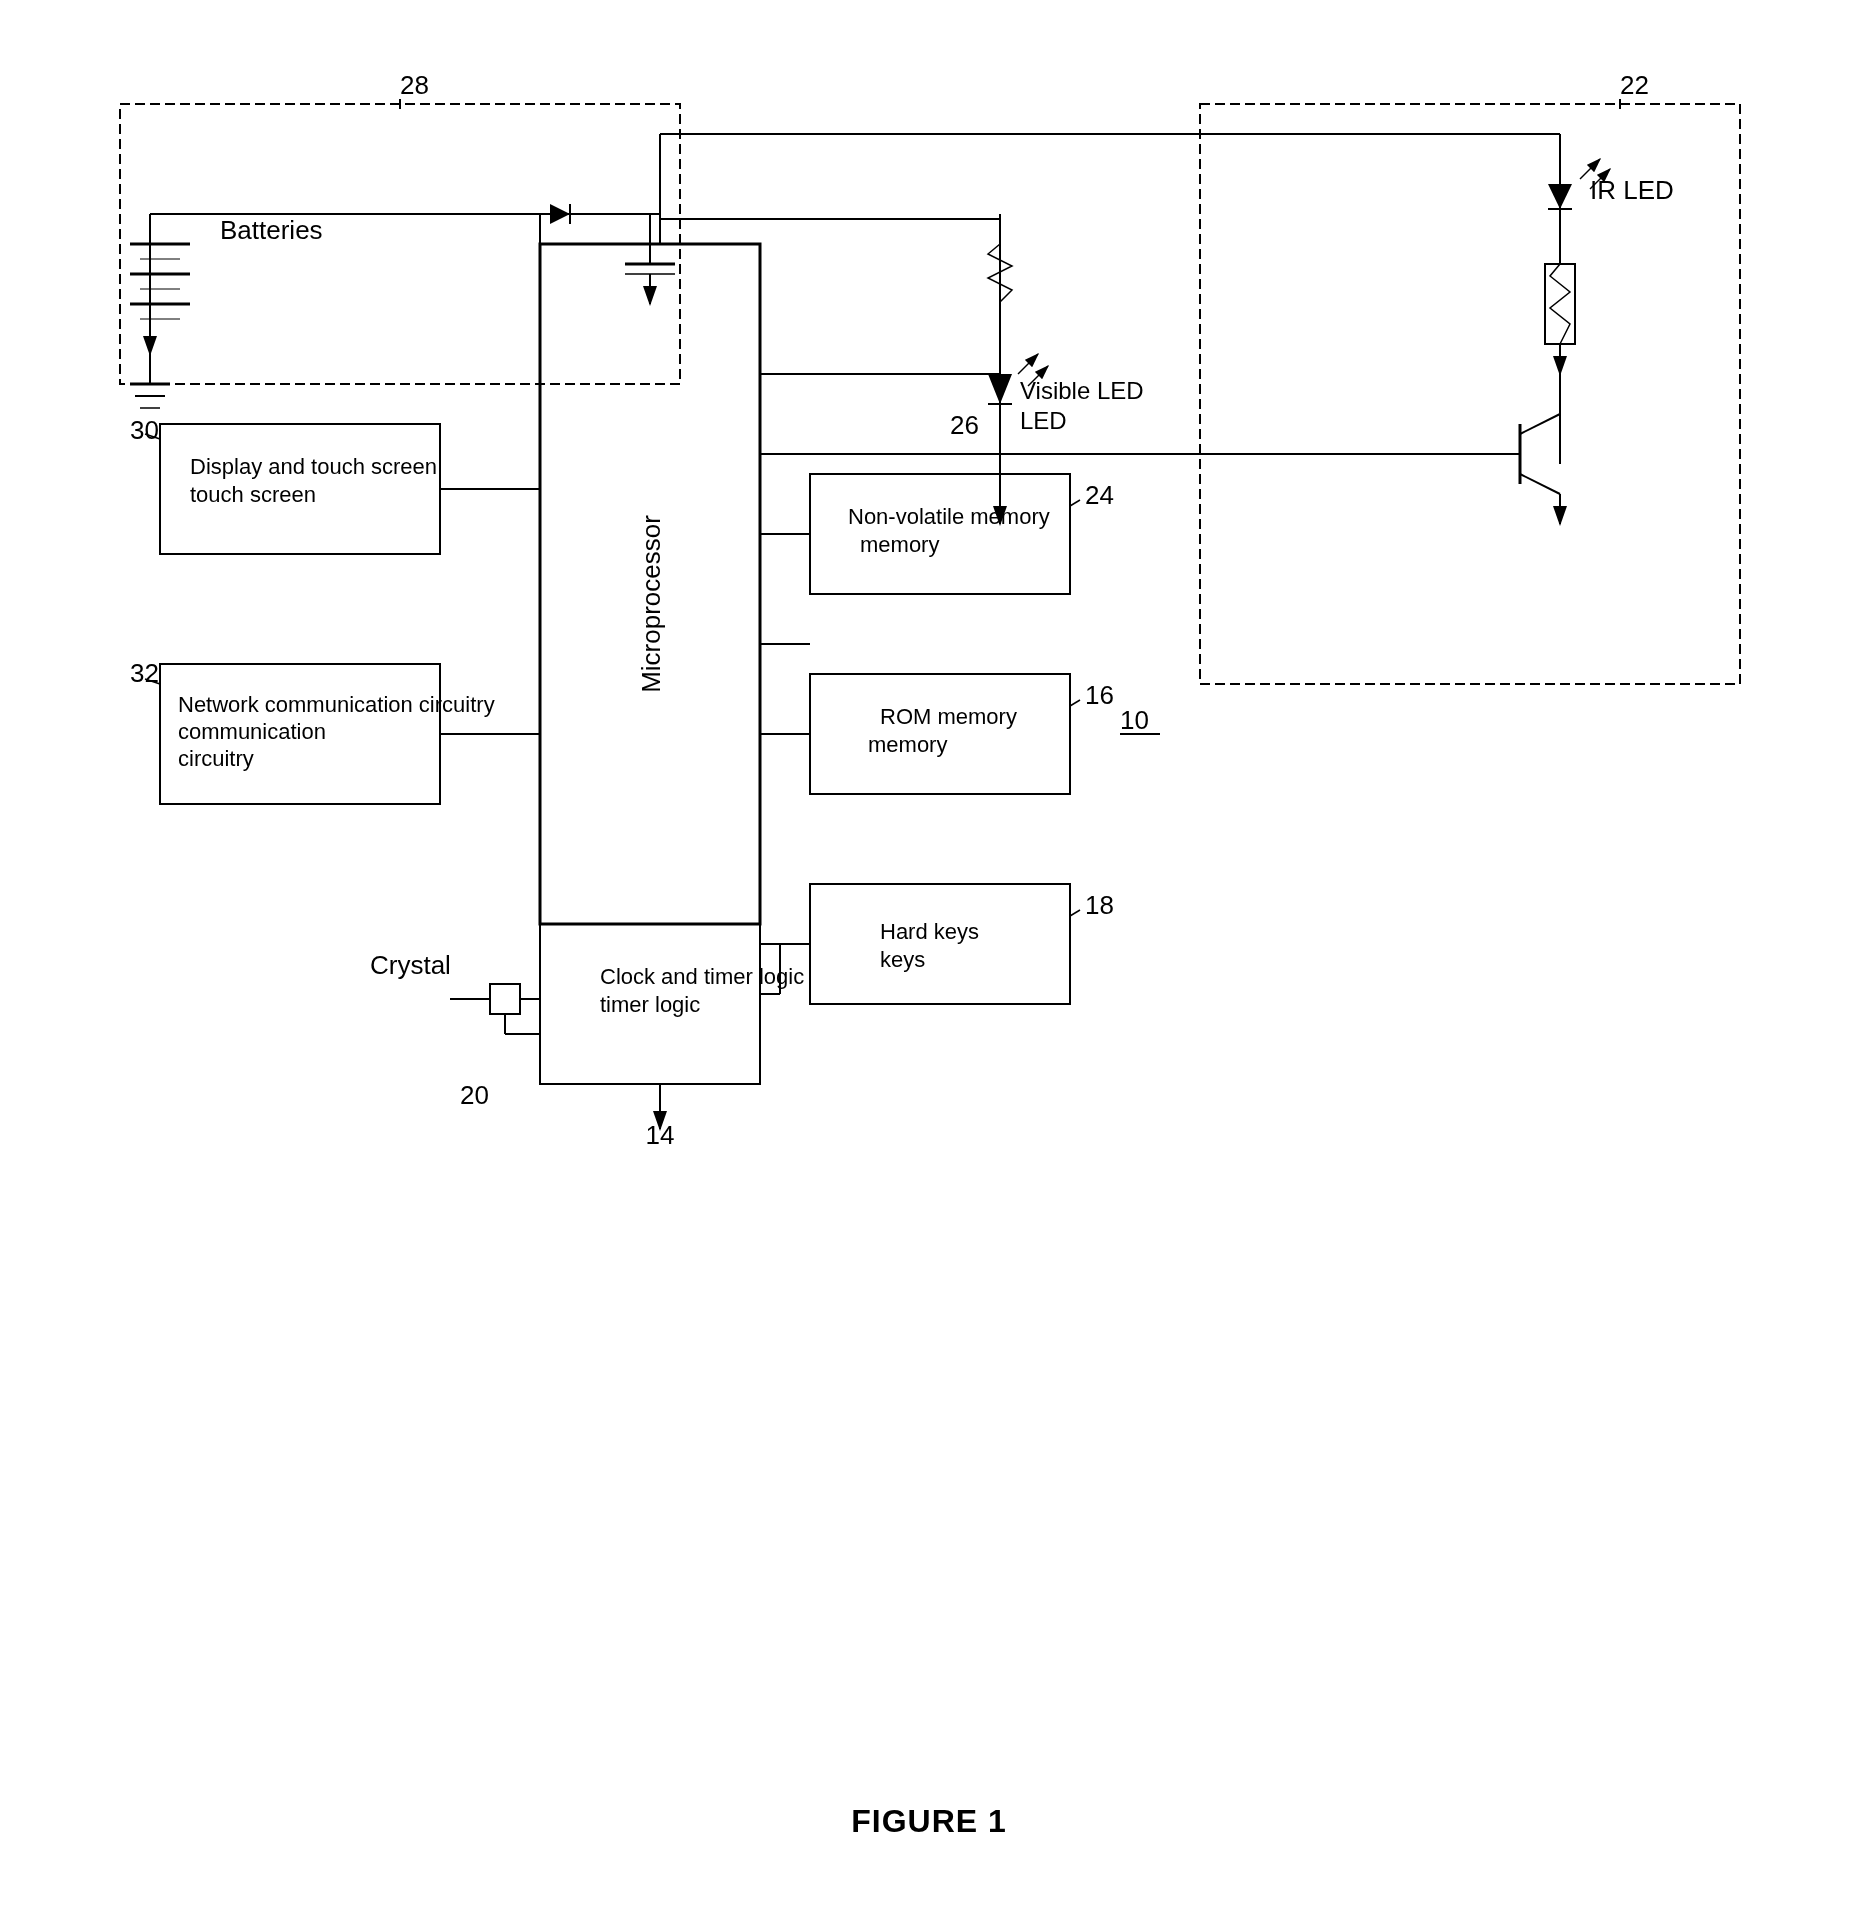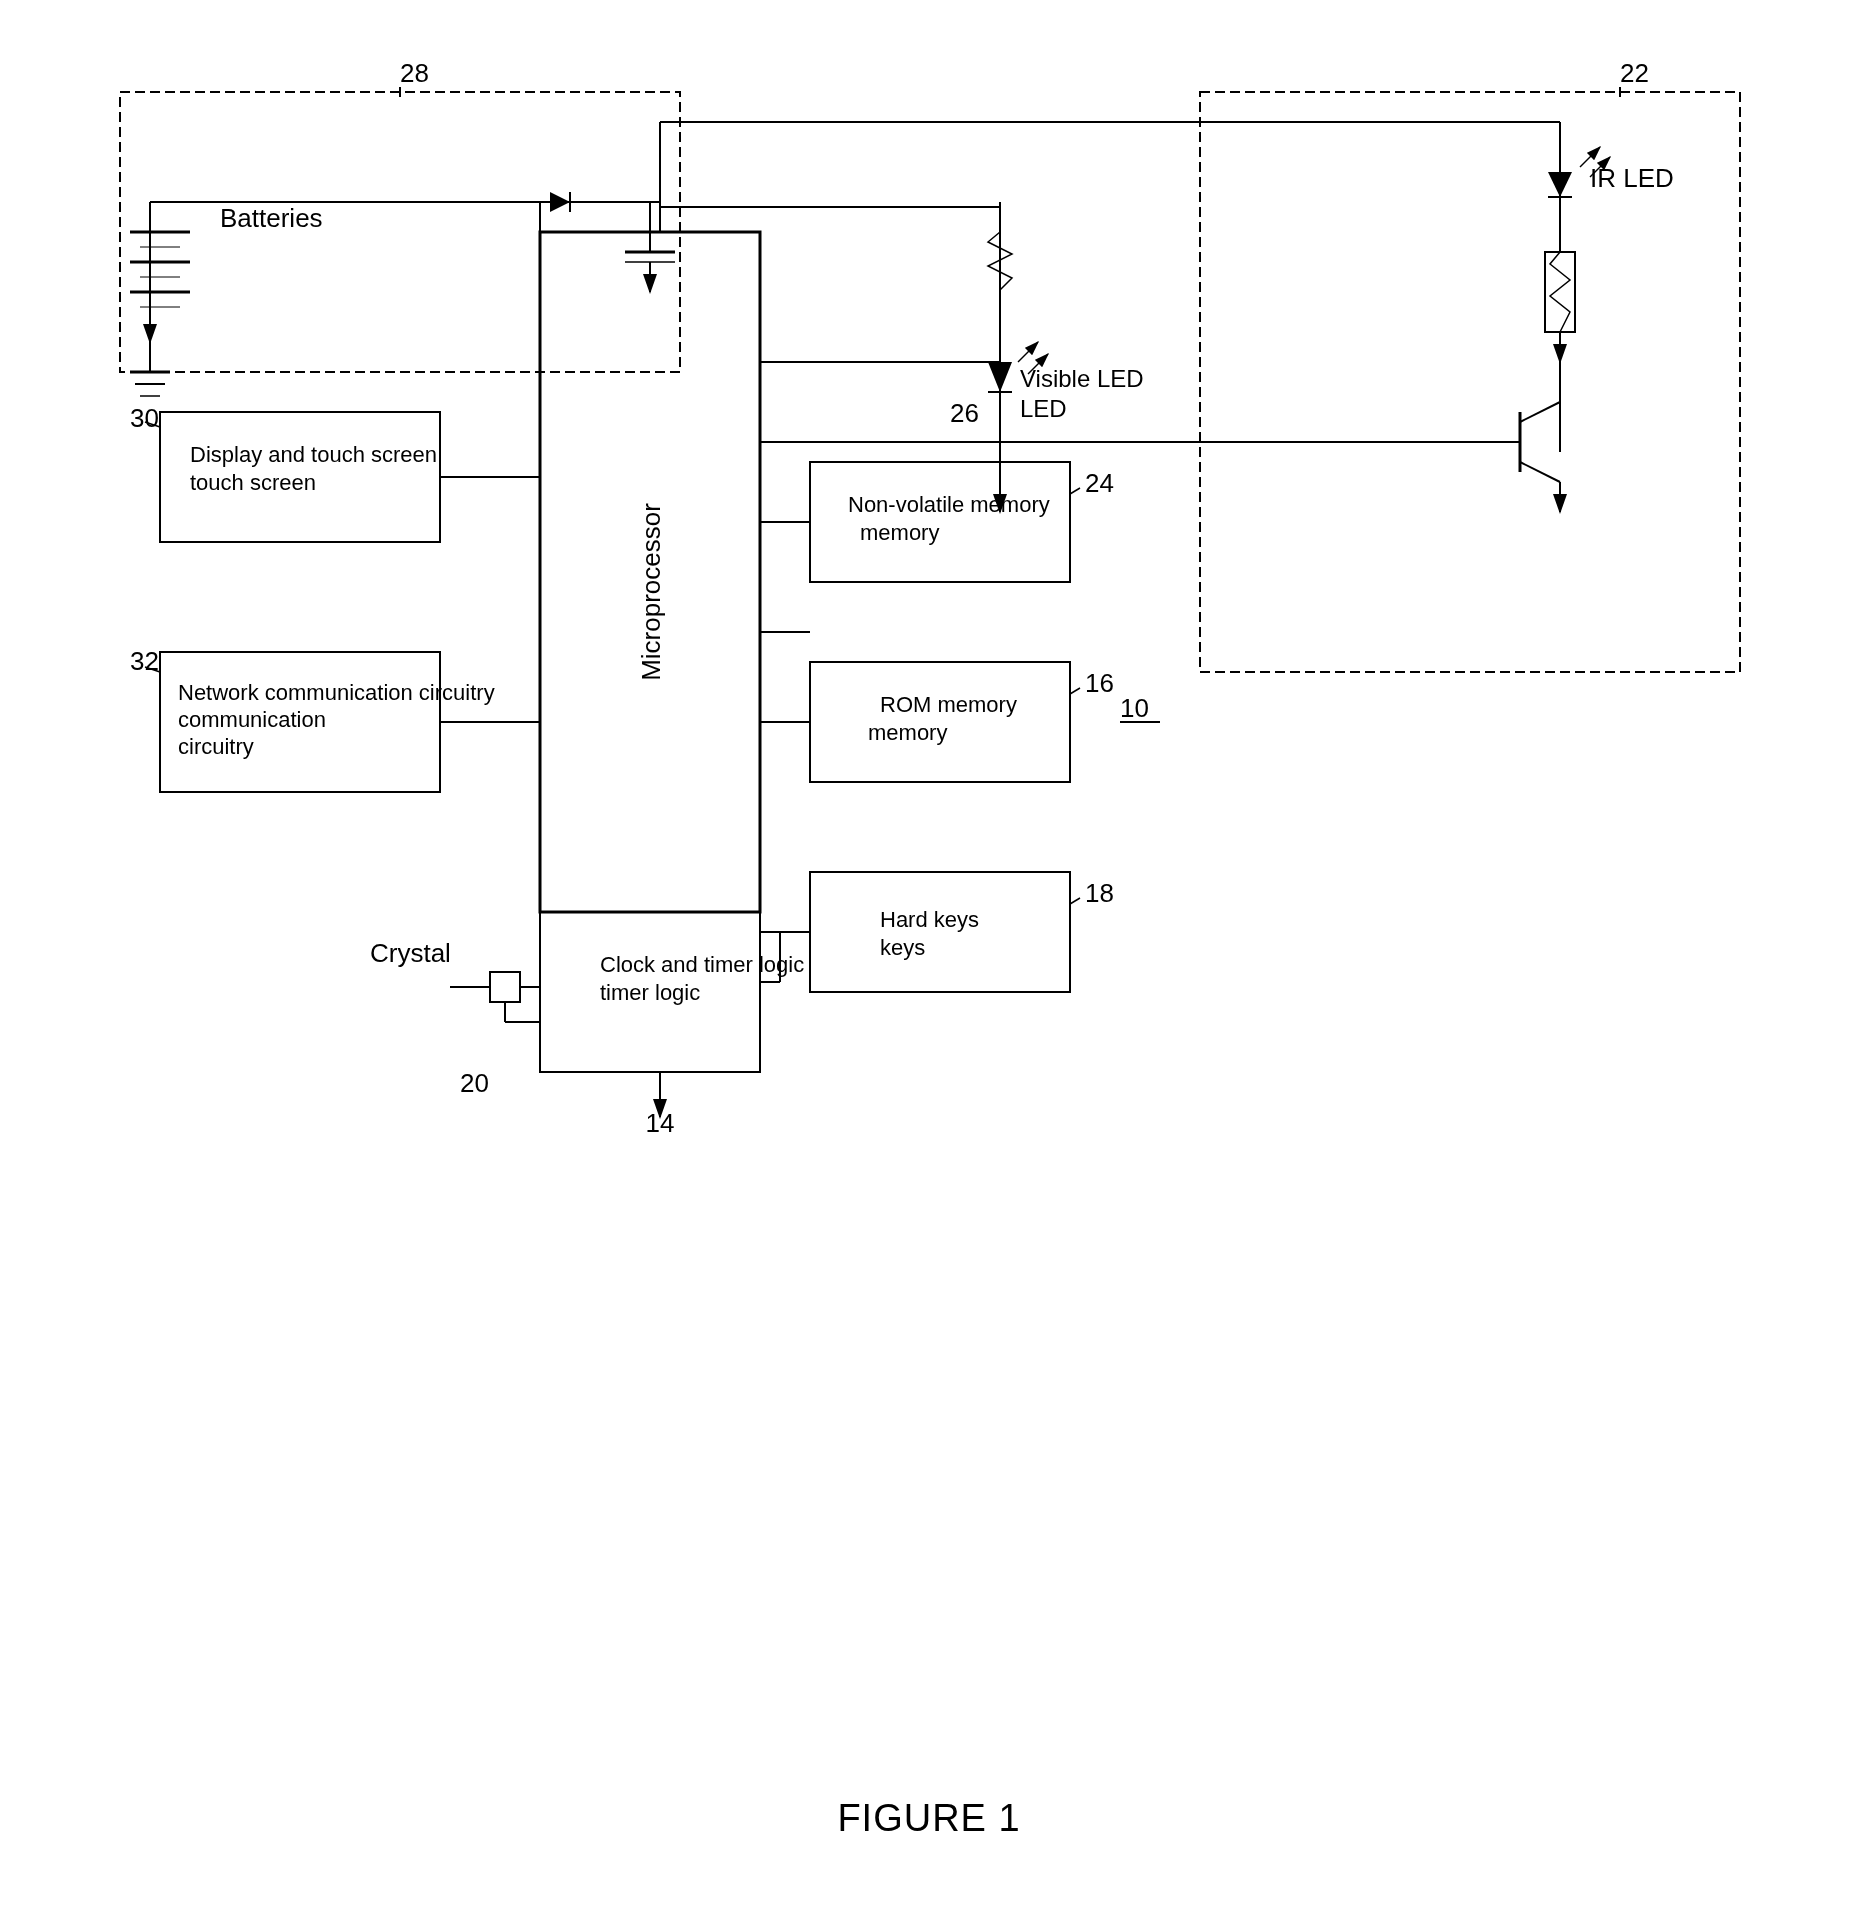--- a/index.html
+++ b/index.html
@@ -6,36 +6,36 @@
     body {
       background: #fff;
       font-family: Arial, sans-serif;
       width: 1858px;
       height: 1920px;
       overflow: hidden;
       position: relative;
     }
     .diagram-container {
       position: absolute;
-      top: 32px;
+      top: 44px;
       left: 60px;
       width: 1740px;
       height: 1600px;
     }
     svg {
       width: 100%;
       height: 100%;
     }
     .figure-label {
       position: absolute;
       bottom: 80px;
       left: 50%;
       transform: translateX(-50%);
-      font-size: 38px;
-      font-weight: normal;
+      font-size: 32px;
+      font-weight: bold;
       letter-spacing: 1px;
     }
   </style>
 </head>
 <body>
 
 <div class="diagram-container">
   <svg viewBox="0 0 1740 1600" xmlns="http://www.w3.org/2000/svg">
 
     <defs>

